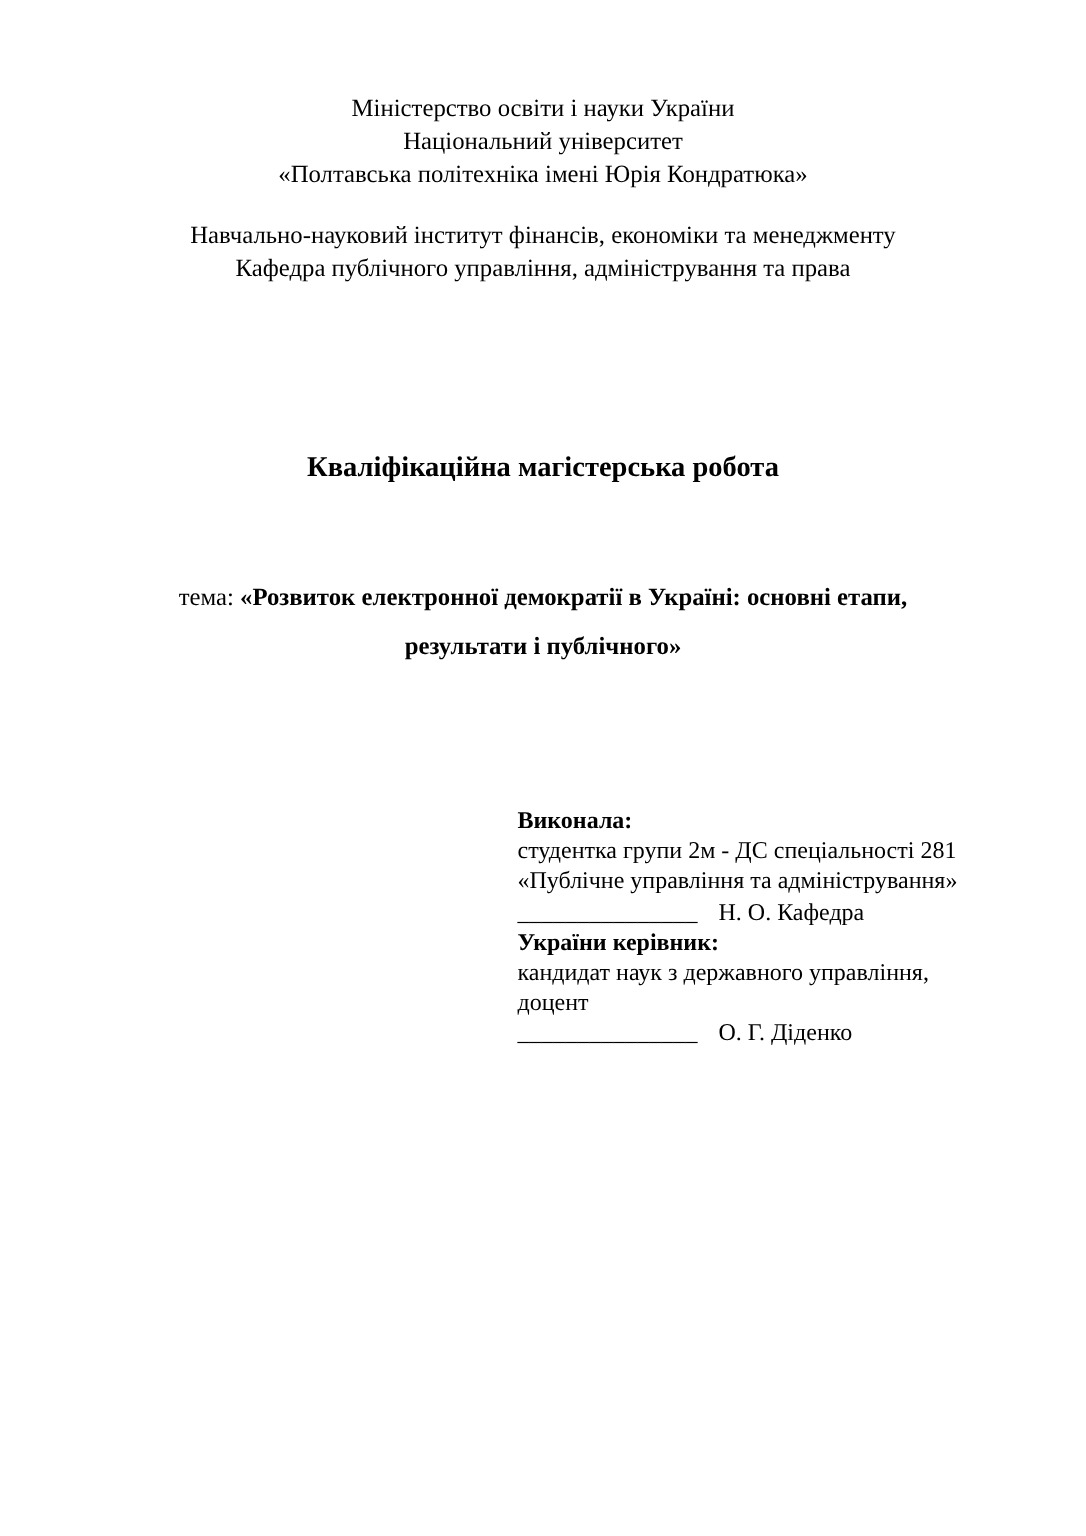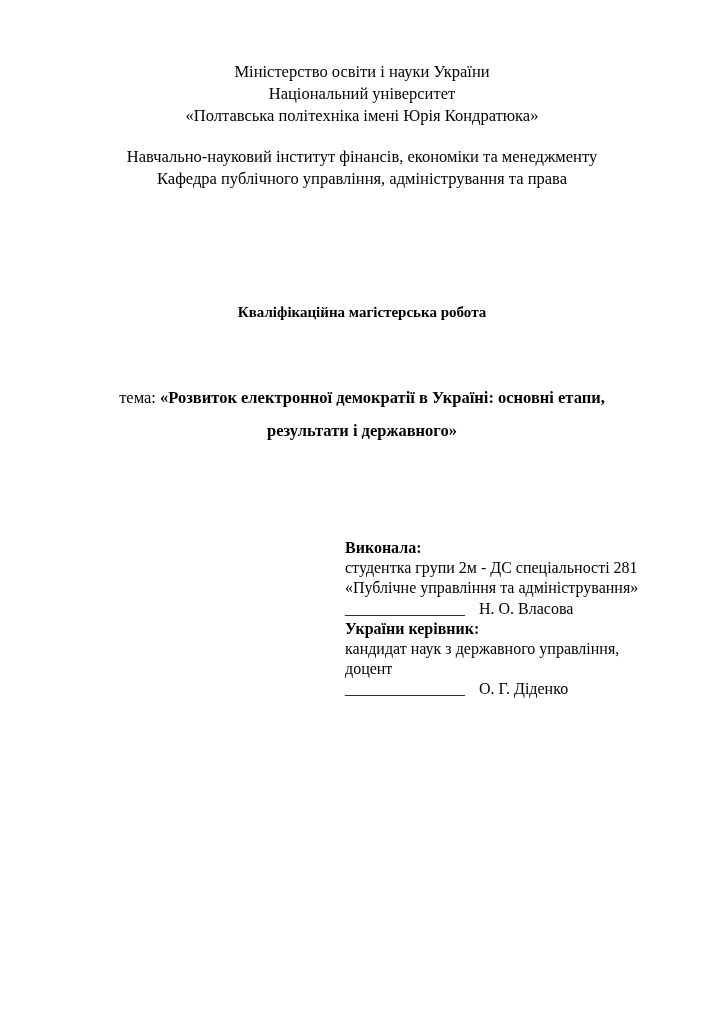--- a/index.html
+++ b/index.html
@@ -32,21 +32,21 @@
     line-height: 22px;
   }
   .institute-block {
     top: 146px;
     font-size: 16.5px;
     line-height: 22px;
     font-family: Liberation Serif, serif;
   }
   .work-title {
     top: 301px;
-    font-size: 15px;
+    font-size: 19px;
     font-weight: bold;
     line-height: 22px;
   }
   .theme-block {
     top: 341px;
     font-size: 16.5px;
     line-height: 33px;
     margin-top: 40px;
   }
   .theme-block .bold {
@@ -88,28 +88,28 @@
     <p>Навчально-науковий інститут фінансів, економіки та менеджменту</p>
     <p>Кафедра публічного управління, адміністрування та права</p>
   </div>
 
   <div class="centered work-title">
     <p>Кваліфікаційна магістерська робота</p>
   </div>
 
   <div class="centered theme-block">
     <p><span>тема: </span><span class="bold">«Розвиток електронної демократії в Україні: основні етапи,</span></p>
-    <p class="bold">результати і державного»</p>
+    <p class="bold">результати і публічного»</p>
   </div>
 
   <div class="signature-block">
     <p class="label">Виконала:</p>
     <p>студентка групи 2м - ДС спеціальності 281</p>
     <p>«Публічне управління та адміністрування»</p>
-    <p><span>_______________</span><span class="sig-name">Н. О. Власова</span></p>
+    <p><span>_______________</span><span class="sig-name">Н. О. Кафедра</span></p>
     <p class="label">України керівник:</p>
     <p>кандидат наук з державного управління,</p>
     <p>доцент</p>
     <p><span>_______________</span><span class="sig-name">О. Г. Діденко</span></p>
   </div>
 
   <div class="centered footer-block">
     <p>Полтава – 2022 рік</p>
   </div>
 

